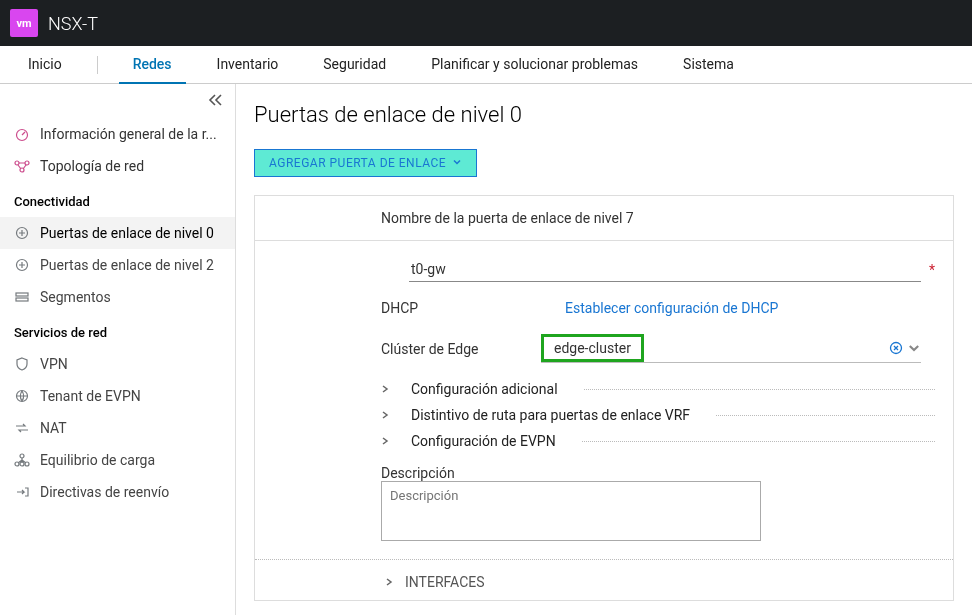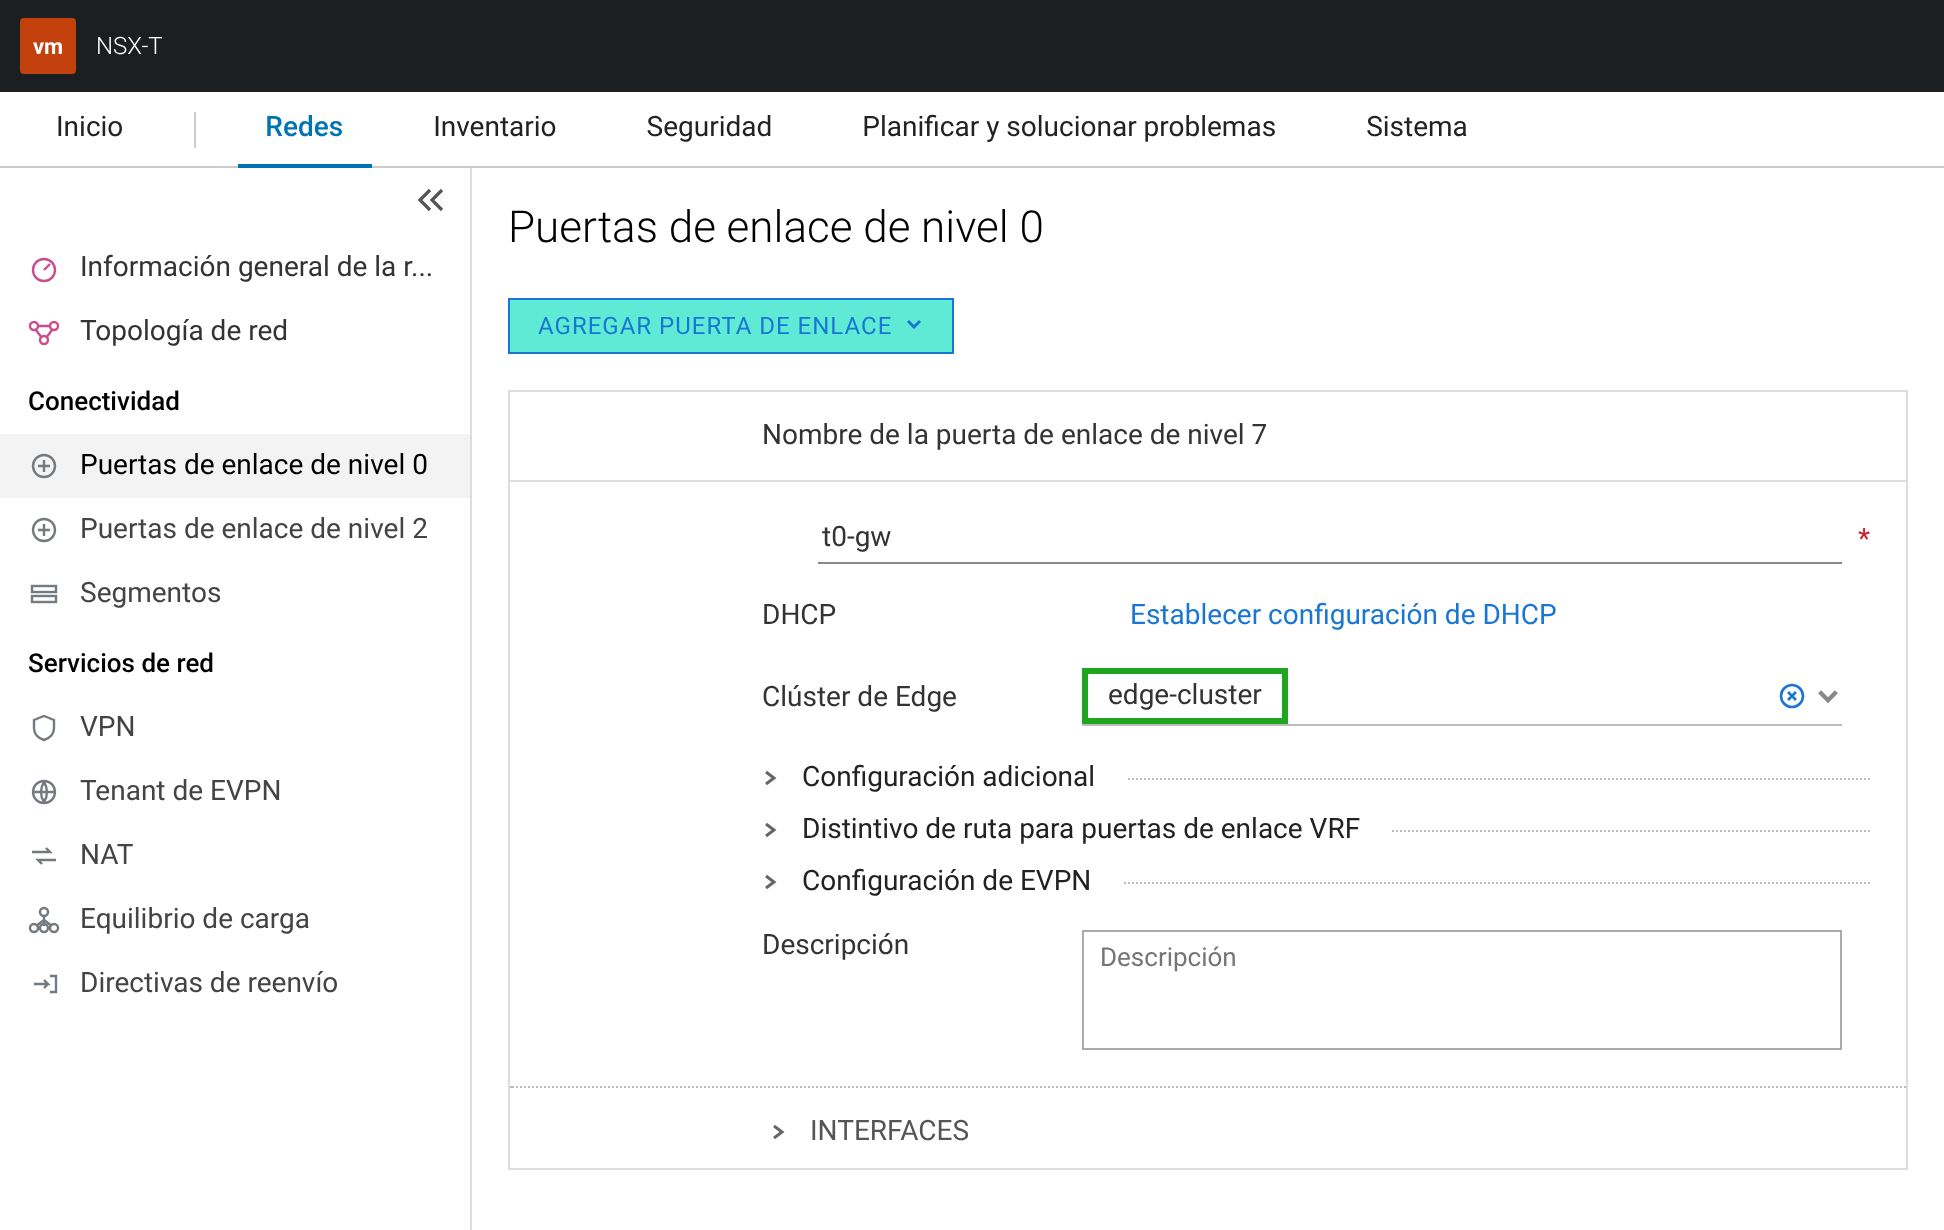--- a/index.html
+++ b/index.html
@@ -1,19 +1,19 @@
 <!DOCTYPE html>
 <html><head>
 <meta charset="utf-8">
 <style>
 * { box-sizing: border-box; margin: 0; padding: 0; font-family: -apple-system, BlinkMacSystemFont, "Segoe UI", Roboto, Arial, sans-serif; }
 body { width: 972px; height: 615px; overflow: hidden; background: #fff; color: #222; }
 .topbar { height: 46px; background: #1c1f22; color: #fff; display: flex; align-items: center; padding: 0 10px; }
-.logo { width: 28px; height: 28px; background: #c2410c; display: flex; align-items: center; justify-content: center; font-size: 11px; font-weight: bold; border-radius: 2px; }
-.app-title { margin-left: 10px; font-size: 12px; font-weight: 300; }
+.logo { width: 28px; height: 28px; background: #d946ef; display: flex; align-items: center; justify-content: center; font-size: 11px; font-weight: bold; border-radius: 2px; }
+.app-title { margin-left: 10px; font-size: 18px; font-weight: 300; }
 .mainnav { height: 38px; display: flex; align-items: center; border-bottom: 1px solid #ccc; padding: 0 14px; gap: 17px; }
 .mainnav-item { padding: 0 14px; height: 38px; display: flex; align-items: center; font-size: 14px; color: #222; cursor: pointer; border-bottom: 2px solid transparent; }
 .mainnav-item.active { color: #0074b3; border-bottom-color: #0074b3; font-weight: 500; }
 .mainnav-sep { width: 1px; height: 18px; background: #ccc; margin: 0 4px; }
 .body { display: flex; height: calc(615px - 46px - 38px); }
 .sidebar { width: 236px; border-right: 1px solid #ddd; padding-top: 6px; position: relative; overflow: hidden; }
 .collapse { position: absolute; right: 12px; top: 8px; color: #555; cursor: pointer; font-size: 16px; }
 .side-group-title { font-size: 13px; padding: 12px 14px 8px; color: #000; font-weight: 500; }
 .side-item { display: flex; align-items: center; padding: 8px 14px; font-size: 14px; color: #444; cursor: pointer; gap: 10px; }
 .side-item.pink .side-icon { color: #cc4d8d; }
@@ -30,21 +30,21 @@
 .panel-body { padding: 16px 18px 10px 126px; }
 .fieldrow { display: flex; align-items: center; margin-bottom: 18px; font-size: 14px; }
 .fieldrow .label { width: 160px; color: #333; }
 .name-input { width: 520px; border: none; border-bottom: 1px solid #888; font-size: 14px; padding: 4px 2px; outline: none; color: #333; margin-left: 28px; }
 .req { color: #c23; margin-left: 8px; }
 .link { color: #1976d2; cursor: pointer; margin-left: 24px; }
 .cluster-val-wrap { display: flex; align-items: center; width: 380px; border-bottom: 1px solid #bbb; justify-content: space-between; }
 .cluster-highlight { border: 3px solid #1fa51f; padding: 3px 10px; color: #333; display: inline-block; }
 .clear-icon { color: #1976d2; font-size: 13px; display: inline-flex; align-items: center; gap: 4px; cursor: pointer; }
 .clear-icon svg { width: 14px; height: 14px; }
-.exp-row { display: flex; align-items: center; gap: 10px; font-size: 14px; margin: 10px 0; }
+.exp-row { display: flex; align-items: center; gap: 20px; font-size: 14px; margin: 10px 0; }
 .exp-chevron { color: #666; width: 10px; display: inline-flex; }
 .exp-label { color: #222; }
 .dots { flex: 1; border-bottom: 1px dotted #bbb; margin-left: 6px; height: 0; }
 .desc-box { width: 380px; height: 60px; border: 1px solid #aaa; padding: 6px 8px; font-size: 13px; color: #888; resize: none; outline: none; font-family: inherit; }
 .interfaces { border-top: 1px dotted #bbb; margin: 18px -18px 0 -126px; padding: 14px 18px 0 130px; display: flex; align-items: center; gap: 10px; font-size: 14px; color: #555; }
 </style>
 </head>
 <body>
 
 <div class="topbar">
@@ -228,21 +228,21 @@
         <div class="exp-row">
           <span class="exp-chevron">
               <svg width="8" height="10" viewBox="0 0 8 10" fill="none" stroke="currentColor" stroke-width="1.5">
                 <path d="M2 2l4 3-4 3"></path>
               </svg>
             </span>
           <span class="exp-label">Configuración de EVPN</span>
           <span class="dots"></span>
         </div>
 
-        <div class="fieldrow" style="align-items:flex-start; margin-top:16px;">
+        <div class="fieldrow" style="align-items:flex-start; margin-top:16px;flex-direction:column;">
           <span class="label">Descripción</span>
           <textarea class="desc-box" placeholder="Descripción" style=""></textarea>
         </div>
 
         <div class="interfaces">
           <span class="exp-chevron">
               <svg width="8" height="10" viewBox="0 0 8 10" fill="none" stroke="currentColor" stroke-width="1.5">
                 <path d="M2 2l4 3-4 3"></path>
               </svg>
             </span>

